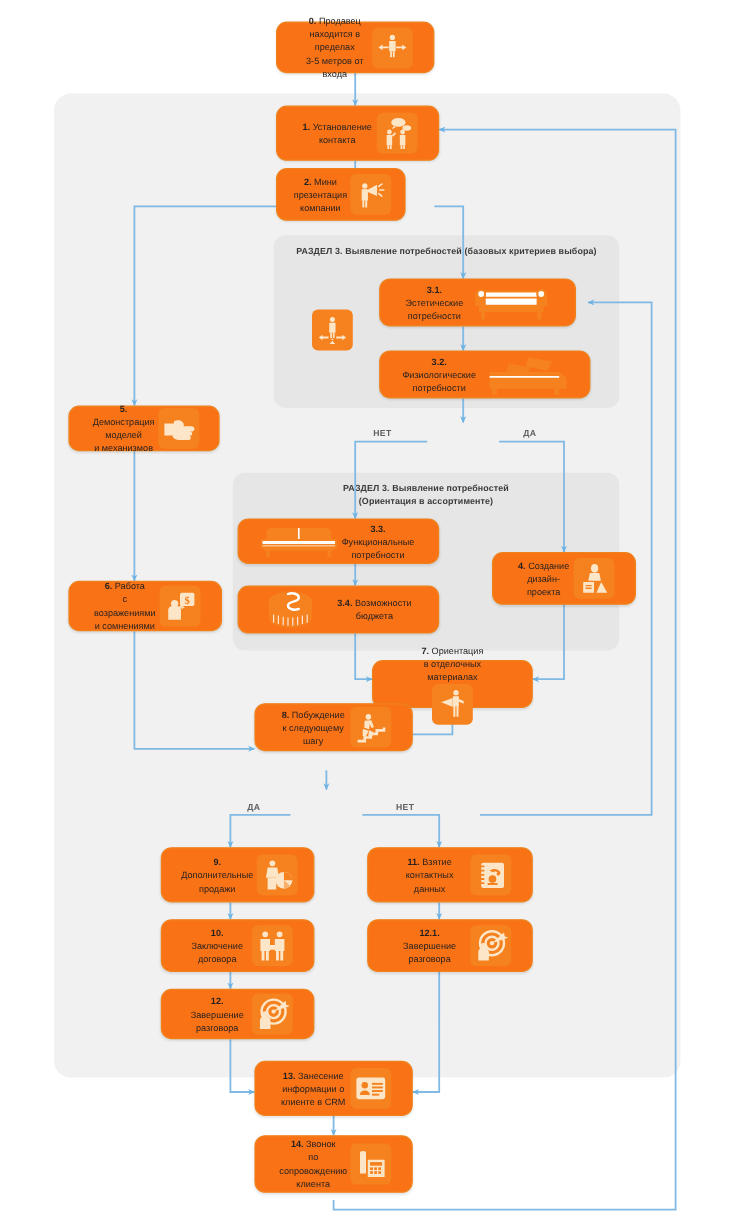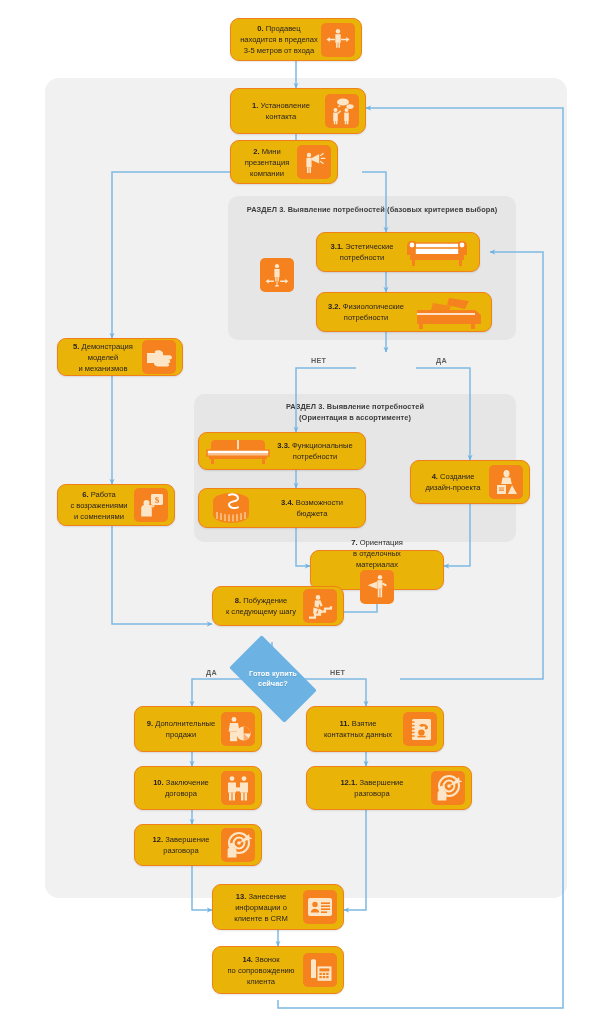--- a/index.html
+++ b/index.html
@@ -41,27 +41,27 @@
     position:absolute;
     left:0;top:0;
     width:612px;height:1024px;
     pointer-events:none;
   }
 
   
   .node{
     position:absolute;
     box-sizing:border-box;
-    background:#eab308;
+    background:#f97316;
     border:1.6px solid #f0811a;
     border-radius:9px;
     display:flex;
     align-items:center;
     justify-content:center;
-    padding:6px;
+    padding:17px;
     box-shadow:0 1px 2px rgba(0,0,0,.10);
   }
   .node .txt{
     flex:1 1 auto;
     text-align:center;
     color:#231f20;
     font-size:7.6px;
     line-height:1.45;
     padding:0 3px;
     white-space:pre-line;
@@ -358,21 +358,21 @@
     <div class="ico">
       <svg width="28" height="26" viewBox="0 0 28 26">
           <g fill="#fde6c8">
         <path d="M2 9h8v10H2z"></path>
         <path d="M10 7c2-1 5-1 7 .6 1.2 1 1.4 2.4 1 3.6h6.6c1.4 0 2.4 1 2.4 2.2s-1 2.2-2.4 2.2h-1.4c1.2 0 2 .8 2 1.8s-.8 1.8-2 1.8h-1c1 0 1.8.8 1.8 1.7s-.8 1.7-1.8 1.7h-8c-2.4 0-4.2-1-5.2-2.4z"></path>
       </g>
         </svg>
     </div>
   </div>
 
-  <div class="node" style="left:57px;top:484px;width:118px;height:42px;justify-content:center;">
+  <div class="node" style="left:57px;top:484px;width:128px;height:42px;justify-content:center;">
     <div class="txt"><b>6.</b> <span>Работа
 с возражениями
 и сомнениями</span></div>
     <div class="ico">
       <svg width="27" height="27" viewBox="0 0 27 27">
           <g fill="#fde6c8">
         <rect x="13" y="2" width="12" height="11" rx="1.4"></rect>
         <path d="M15 13l-1 3 3-2z"></path>
         <text x="19" y="11" font-size="9" font-weight="bold" text-anchor="middle" fill="#f5821f" font-family="Liberation Serif, serif">$</text>
         <circle cx="8.5" cy="11" r="3"></circle>
@@ -479,21 +479,21 @@
         </g>
         <g fill="#f5821f">
           <path d="M12 9.5c2.6-2.2 7-1.8 8.6.8.8 1.4.4 2.6-.8 3l-1.2.4-1-1.8 1-.6c-.6-1.2-2.6-1.6-4 -.4z"></path>
           <circle cx="14.4" cy="16.6" r="3.2"></circle>
           <path d="M10.4 19.8h8.2v1.6h-8.2z"></path>
         </g>
       </svg>
     </div>
   </div>
 
-  <div class="node" style="left:306px;top:766px;width:166px;height:44px;">
+  <div class="node" style="left:306px;top:766px;width:138px;height:44px;">
     <div class="txt"><b>12.1.</b> <span>Завершение
 разговора</span></div>
     <div class="ico">
       <svg width="28" height="28" viewBox="0 0 28 28">
           <g fill="#fde6c8">
         <circle cx="15" cy="12" r="10" fill="none" stroke="#fde6c8" stroke-width="2"></circle>
         <circle cx="15" cy="12" r="5.4" fill="none" stroke="#fde6c8" stroke-width="2"></circle>
         <circle cx="15" cy="12" r="1.8"></circle>
         <path d="M15 12l10-9 .6 3.4 3.2.8z"></path>
         <circle cx="8" cy="14.4" r="2.6"></circle>
@@ -542,21 +542,16 @@
           <rect x="19.2" y="19" width="2.4" height="2.2"></rect>
         </g>
       </g>
         </svg>
     </div>
   </div>
 
   <div class="branch-label" style="left:311px;top:356px;">НЕТ</div>
   <div class="branch-label" style="left:436px;top:356px;">ДА</div>
 
-  <div class="diamond" style="left:234px;top:656px;width:78px;height:46px;">
-    <div class="dshape"></div>
-    <div class="dlabel">Готов купить
-сейчас?</div>
-  </div>
   <div class="branch-label" style="left:206px;top:668px;">ДА</div>
   <div class="branch-label" style="left:330px;top:668px;">НЕТ</div>
 
 </div>
 
 </body></html>

